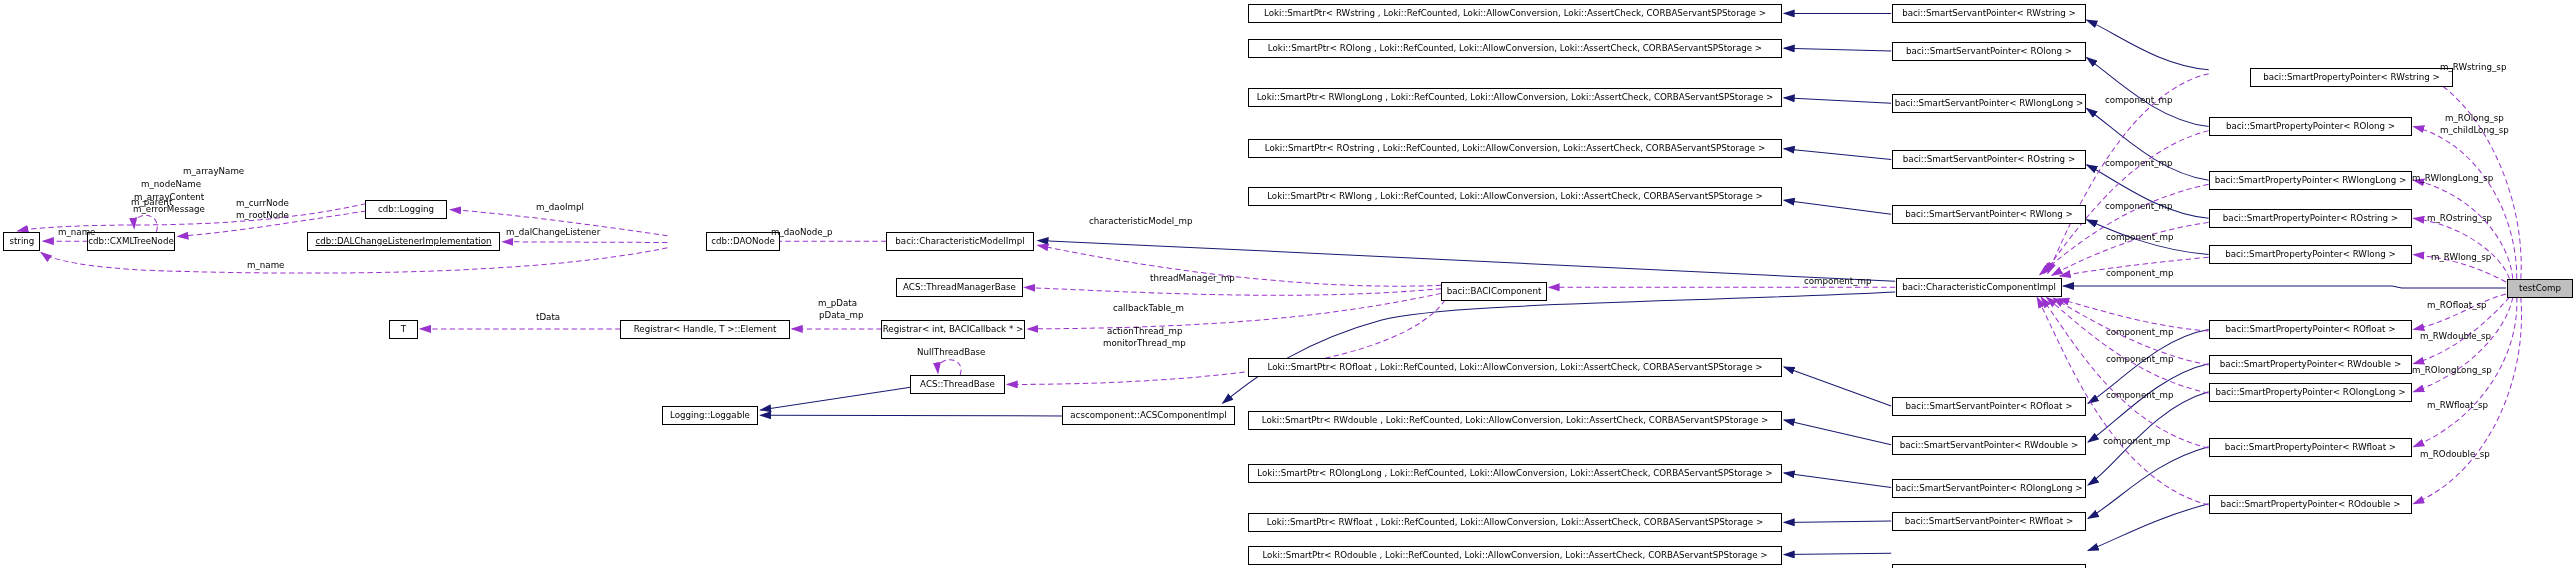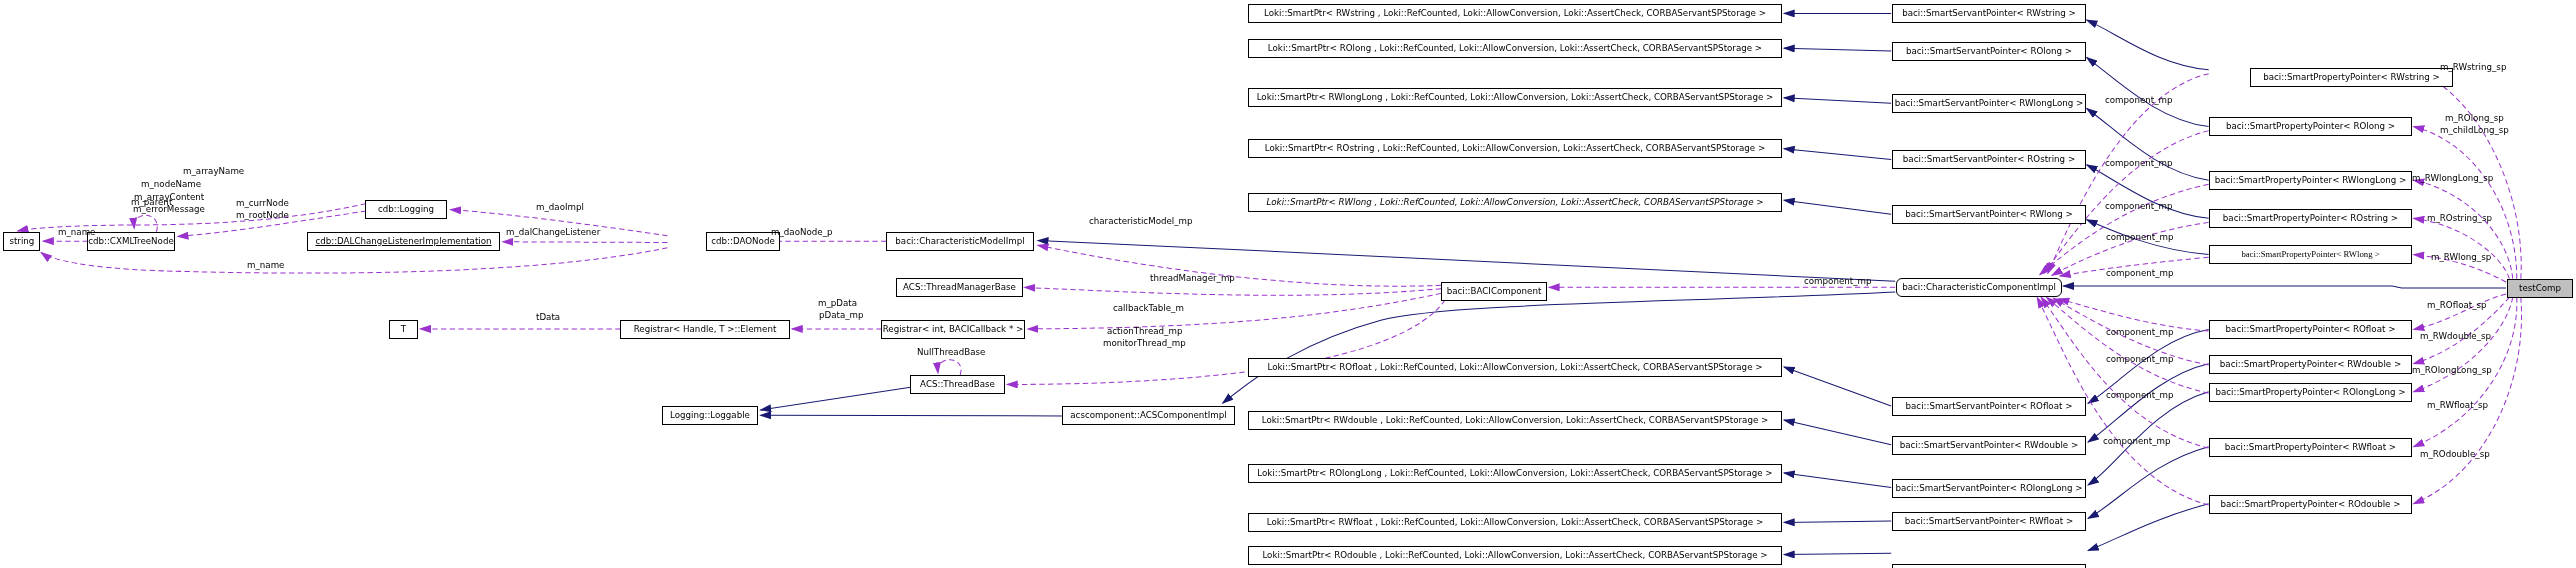--- a/index.html
+++ b/index.html
@@ -107,28 +107,28 @@
   <div class="node" style="left:886px;top:232px;width:146px;">baci::CharacteristicModelImpl</div>
 
   <div class="node" style="left:896px;top:278px;width:125px;">ACS::ThreadManagerBase</div>
   <div class="node" style="left:881px;top:320px;width:142px;">Registrar&lt; int, BACICallback * &gt;</div>
   <div class="node" style="left:620px;top:320px;width:168px;">Registrar&lt; Handle, T &gt;::Element</div>
   <div class="node" style="left:389px;top:320px;width:27px;">T</div>
   <div class="node" style="left:910px;top:375px;width:93px;">ACS::ThreadBase</div>
   <div class="node" style="left:662px;top:406px;width:94px;">Logging::Loggable</div>
   <div class="node" style="left:1062px;top:406px;width:171px;">acscomponent::ACSComponentImpl</div>
   <div class="node" style="left:1441px;top:282px;width:104px;">baci::BACIComponent</div>
-  <div class="node" style="left:1896px;top:278px;width:164px;border-radius:6px;">baci::CharacteristicComponentImpl</div>
+  <div class="node" style="left:1896px;top:278px;width:164px;">baci::CharacteristicComponentImpl</div>
   <div class="node focus" style="left:2507px;top:279px;width:64px;">testComp</div>
 
   <div class="node" style="left:1248px;top:4px;width:532px;">Loki::SmartPtr&lt; RWstring , Loki::RefCounted, Loki::AllowConversion, Loki::AssertCheck, CORBAServantSPStorage &gt;</div>
   <div class="node" style="left:1248px;top:39px;width:532px;">Loki::SmartPtr&lt; ROlong , Loki::RefCounted, Loki::AllowConversion, Loki::AssertCheck, CORBAServantSPStorage &gt;</div>
   <div class="node" style="left:1248px;top:88px;width:532px;">Loki::SmartPtr&lt; RWlongLong , Loki::RefCounted, Loki::AllowConversion, Loki::AssertCheck, CORBAServantSPStorage &gt;</div>
   <div class="node" style="left:1248px;top:139px;width:532px;">Loki::SmartPtr&lt; ROstring , Loki::RefCounted, Loki::AllowConversion, Loki::AssertCheck, CORBAServantSPStorage &gt;</div>
-  <div class="node" style="left:1248px;top:193px;width:532px;font-style:italic;">Loki::SmartPtr&lt; RWlong , Loki::RefCounted, Loki::AllowConversion, Loki::AssertCheck, CORBAServantSPStorage &gt;</div>
+  <div class="node" style="left:1248px;top:187px;width:532px;">Loki::SmartPtr&lt; RWlong , Loki::RefCounted, Loki::AllowConversion, Loki::AssertCheck, CORBAServantSPStorage &gt;</div>
   <div class="node" style="left:1248px;top:358px;width:532px;">Loki::SmartPtr&lt; ROfloat , Loki::RefCounted, Loki::AllowConversion, Loki::AssertCheck, CORBAServantSPStorage &gt;</div>
   <div class="node" style="left:1248px;top:411px;width:532px;">Loki::SmartPtr&lt; RWdouble , Loki::RefCounted, Loki::AllowConversion, Loki::AssertCheck, CORBAServantSPStorage &gt;</div>
   <div class="node" style="left:1248px;top:464px;width:532px;">Loki::SmartPtr&lt; ROlongLong , Loki::RefCounted, Loki::AllowConversion, Loki::AssertCheck, CORBAServantSPStorage &gt;</div>
   <div class="node" style="left:1248px;top:513px;width:532px;">Loki::SmartPtr&lt; RWfloat , Loki::RefCounted, Loki::AllowConversion, Loki::AssertCheck, CORBAServantSPStorage &gt;</div>
   <div class="node" style="left:1248px;top:546px;width:532px;">Loki::SmartPtr&lt; ROdouble , Loki::RefCounted, Loki::AllowConversion, Loki::AssertCheck, CORBAServantSPStorage &gt;</div>
 
   <div class="node" style="left:1892px;top:4px;width:192px;">baci::SmartServantPointer&lt; RWstring &gt;</div>
   <div class="node" style="left:1892px;top:42px;width:192px;">baci::SmartServantPointer&lt; ROlong &gt;</div>
   <div class="node" style="left:1892px;top:94px;width:192px;">baci::SmartServantPointer&lt; RWlongLong &gt;</div>
   <div class="node" style="left:1892px;top:150px;width:192px;">baci::SmartServantPointer&lt; ROstring &gt;</div>
@@ -136,21 +136,21 @@
   <div class="node" style="left:1892px;top:397px;width:192px;">baci::SmartServantPointer&lt; ROfloat &gt;</div>
   <div class="node" style="left:1892px;top:436px;width:192px;">baci::SmartServantPointer&lt; RWdouble &gt;</div>
   <div class="node" style="left:1892px;top:479px;width:192px;">baci::SmartServantPointer&lt; ROlongLong &gt;</div>
   <div class="node" style="left:1892px;top:512px;width:192px;">baci::SmartServantPointer&lt; RWfloat &gt;</div>
   <div class="node" style="left:1892px;top:544px;width:192px;margin-top:20px;">baci::SmartServantPointer&lt; ROdouble &gt;</div>
 
   <div class="node" style="left:2209px;top:68px;width:201px;margin-left:41px;">baci::SmartPropertyPointer&lt; RWstring &gt;</div>
   <div class="node" style="left:2209px;top:117px;width:201px;">baci::SmartPropertyPointer&lt; ROlong &gt;</div>
   <div class="node" style="left:2209px;top:171px;width:201px;">baci::SmartPropertyPointer&lt; RWlongLong &gt;</div>
   <div class="node" style="left:2209px;top:209px;width:201px;">baci::SmartPropertyPointer&lt; ROstring &gt;</div>
-  <div class="node" style="left:2209px;top:245px;width:201px;font-family:Liberation Serif, serif;">baci::SmartPropertyPointer&lt; RWlong &gt;</div>
+  <div class="node" style="left:2209px;top:245px;width:201px;">baci::SmartPropertyPointer&lt; RWlong &gt;</div>
   <div class="node" style="left:2209px;top:320px;width:201px;">baci::SmartPropertyPointer&lt; ROfloat &gt;</div>
   <div class="node" style="left:2209px;top:355px;width:201px;">baci::SmartPropertyPointer&lt; RWdouble &gt;</div>
   <div class="node" style="left:2209px;top:383px;width:201px;">baci::SmartPropertyPointer&lt; ROlongLong &gt;</div>
   <div class="node" style="left:2209px;top:438px;width:201px;">baci::SmartPropertyPointer&lt; RWfloat &gt;</div>
   <div class="node" style="left:2209px;top:495px;width:201px;">baci::SmartPropertyPointer&lt; ROdouble &gt;</div>
 
   <div class="elabel" style="left:139px;top:166px;padding-left:44px;">m_arrayName</div>
   <div class="elabel" style="left:141px;top:179px;">m_nodeName</div>
   <div class="elabel" style="left:134px;top:192px;">m_arrayContent</div>
   <div class="elabel" style="left:133px;top:204px;">m_errorMessage</div>

